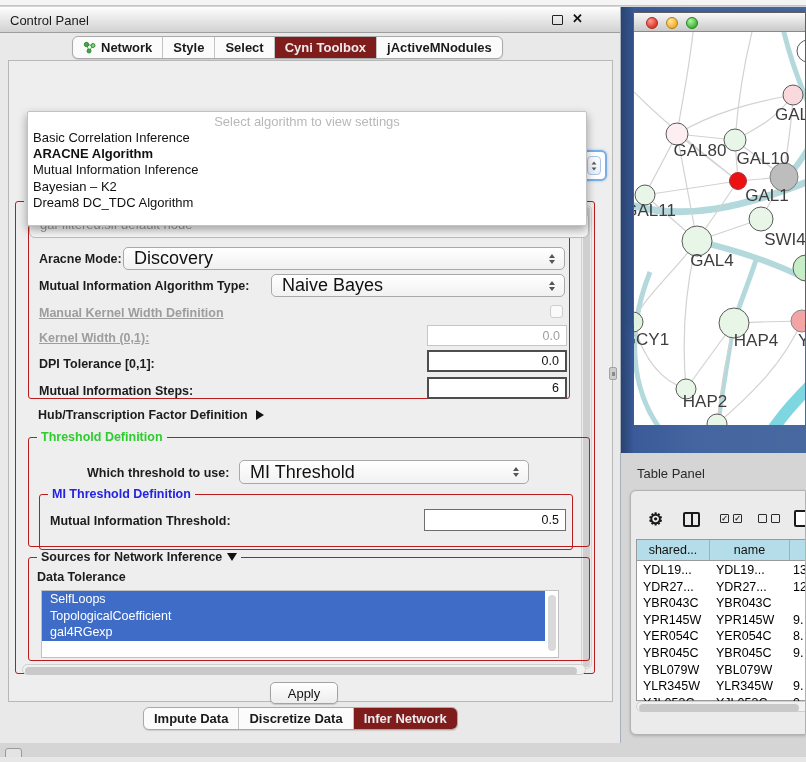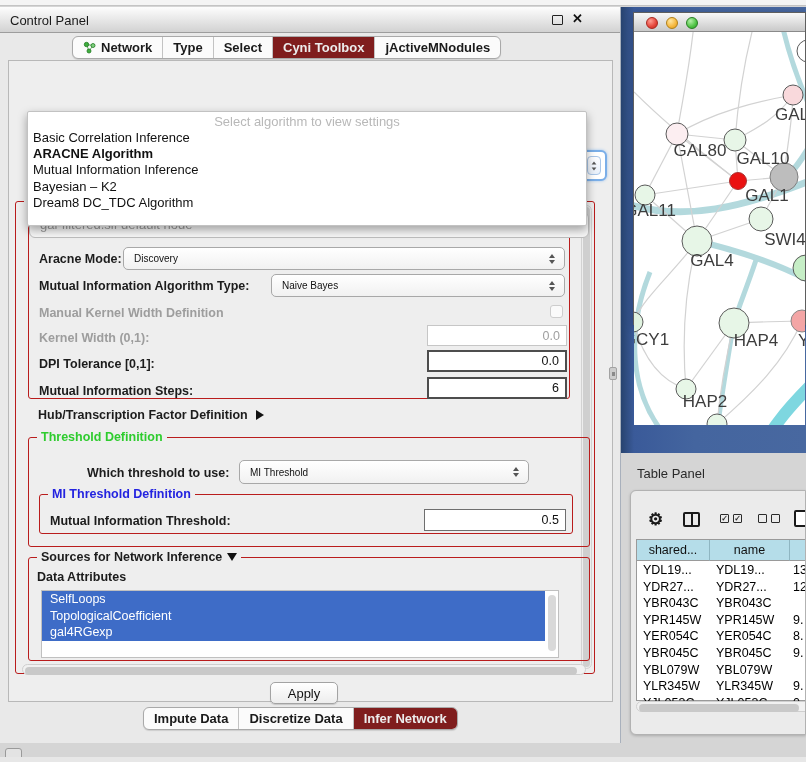--- a/index.html
+++ b/index.html
@@ -39,23 +39,23 @@
   .popup-item { font-size:13px; color:#111; height:16.2px; line-height:16.2px; padding-left:5px; white-space:nowrap; }
   .popup-item.bold { font-weight:bold; }
 
   
   .tgroup { position:absolute; border:1px solid #b91c1c; border-radius:3px; }
   .legend { position:absolute; top:-8px; left:8px; background:#eeeeee; padding:0 4px; font-size:12.5px; font-weight:bold; color:#1c1c1c; white-space:nowrap; display:flex; align-items:center; gap:5px; }
   .legend.blue { color:#2323e0; }
   .legend.green { color:#2ecc2e; }
 
   .lbl { position:absolute; font-size:12.5px; font-weight:bold; color:#1c1c1c; white-space:nowrap; }
-  .lbl.dis { color:#9d9d9d; }
-
-  .combo { position:absolute; display:flex; align-items:center; background:linear-gradient(#ffffff,#f1f1f1); border:1px solid #a8a8a8; border-radius:5px; font-size:10px; color:#111; padding-left:10px; }
+  .lbl.dis { color:#9d9d9d;text-decoration:underline; }
+
+  .combo { position:absolute; display:flex; align-items:center; background:linear-gradient(#ffffff,#f1f1f1); border:1px solid #a8a8a8; border-radius:5px; font-size:18px; color:#111; padding-left:10px; }
   .spin { margin-left:auto; display:flex; flex-direction:column; gap:2px; padding-right:9px; }
   .tri-up { width:0; height:0; border-left:3.5px solid transparent; border-right:3.5px solid transparent; border-bottom:4.5px solid #555; }
   .tri-dn { width:0; height:0; border-left:3.5px solid transparent; border-right:3.5px solid transparent; border-top:4.5px solid #555; }
 
   .field { position:absolute; background:#fff; border:1px solid #c6c6c6; display:flex; align-items:center; justify-content:flex-end; padding-right:6px; font-size:12.5px; color:#111; }
   .field.dis { color:#9f9f9f; }
   .field.strong { border:2px solid #4d4d4d; }
   .field.med { border:1.5px solid #6e6e6e; }
 
   .checkbox { position:absolute; width:13px; height:13px; border:1px solid #cdcdcd; border-radius:3px; background:#fafafa; }
@@ -126,21 +126,21 @@
           <line x1="3.5" y1="3.5" x2="10" y2="4.5" stroke="#6aa86a" stroke-width="1"></line>
           <line x1="3.5" y1="3.5" x2="6" y2="10" stroke="#6aa86a" stroke-width="1"></line>
           <line x1="10" y1="4.5" x2="6" y2="10" stroke="#6aa86a" stroke-width="1"></line>
           <circle cx="3.5" cy="3.5" r="2.2" fill="#3fae3f" stroke="#1f7a1f" stroke-width=".8"></circle>
           <circle cx="10" cy="4.5" r="2" fill="#7fd07f" stroke="#1f7a1f" stroke-width=".8"></circle>
           <circle cx="6" cy="10" r="2" fill="#3fae3f" stroke="#1f7a1f" stroke-width=".8"></circle>
         </svg>
         <span>Network</span>
       </div>
       <div class="tabseg">
-          <span>Type</span>
+          <span>Style</span>
         </div>
       <div class="tabseg">
           <span>Select</span>
         </div>
       <div class="tabseg sel">
           <span>Cyni Toolbox</span>
         </div>
       <div class="tabseg">
           <span>jActiveMNodules</span>
         </div>
@@ -223,35 +223,35 @@
 
           <span class="lbl" style="left:58px; top:28px;">Which threshold to use:</span>
           <div class="combo" style="left:210px; top:22px; width:290px; height:24px;">
             <span>MI Threshold</span>
             <span class="spin">
                 <i class="tri-up"></i>
                 <i class="tri-dn"></i>
               </span>
           </div>
 
-          <div class="tgroup" style="left:10px; top:56px; width:534px; height:40px;">
+          <div class="tgroup" style="left:10px; top:56px; width:534px; height:56px;">
             <span class="legend blue">MI Threshold Definition</span>
             <span class="lbl" style="left:10px; top:19px;">Mutual Information Threshold:</span>
             <div class="field med" style="left:384px; top:14px; width:142px; height:22px;">
               <span>0.5</span>
             </div>
           </div>
         </div>
 
         <div class="tgroup" style="left:12px; top:355px; width:562px; height:104px;">
           <span class="legend">
             <span>Sources for Network Inference</span>
               <span class="src-arrow"></span>
           </span>
-          <span class="lbl" style="left:8px; top:12px;">Data Attributes</span>
+          <span class="lbl" style="left:8px; top:12px;">Data Tolerance</span>
           <div class="attr-list" style="left:12px; top:32px; width:518px; height:68px;">
             <div class="attr-item">SelfLoops</div>
             <div class="attr-item">TopologicalCoefficient</div>
             <div class="attr-item">gal4RGexp</div>
             <div class="vthumb" style="right:2px; top:4px; width:8px; height:56px; background:#d9d9d9;"></div>
           </div>
         </div>
 
         <div class="htrack" style="left:6px; top:462px; width:564px; height:11px;">
           <div class="hthumb" style="left:2px; top:1.5px; width:552px; height:8px;"></div>

